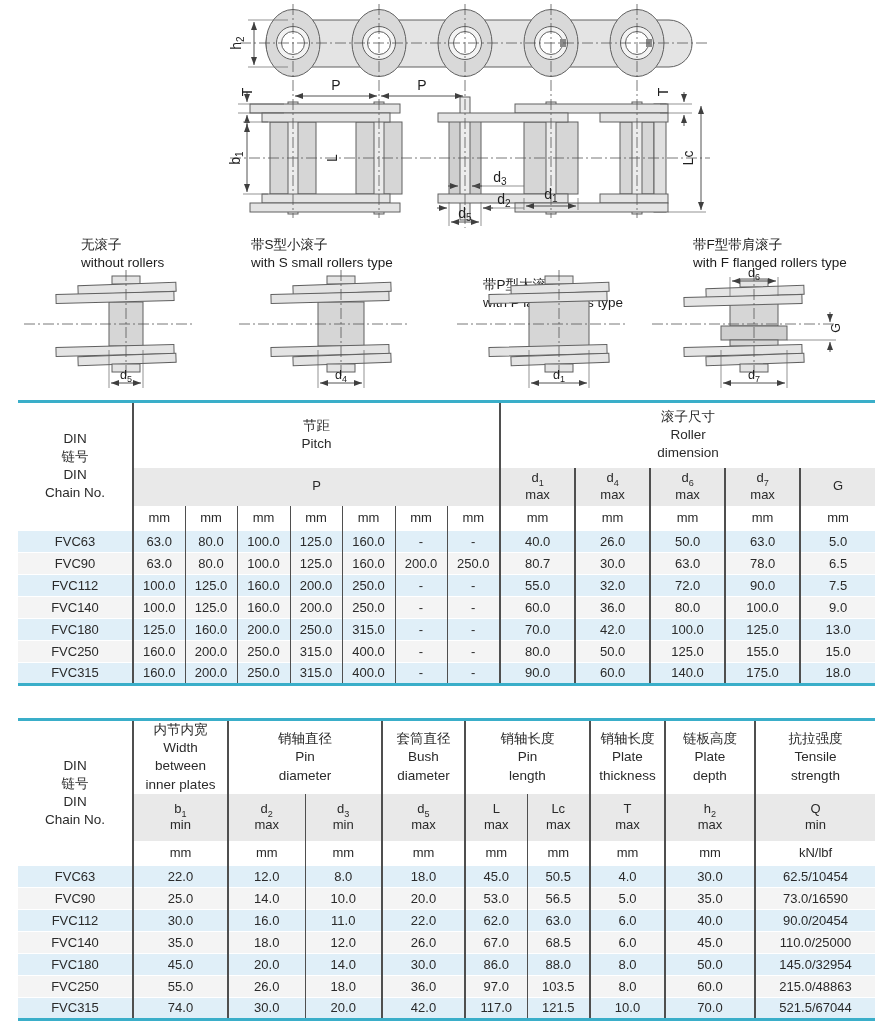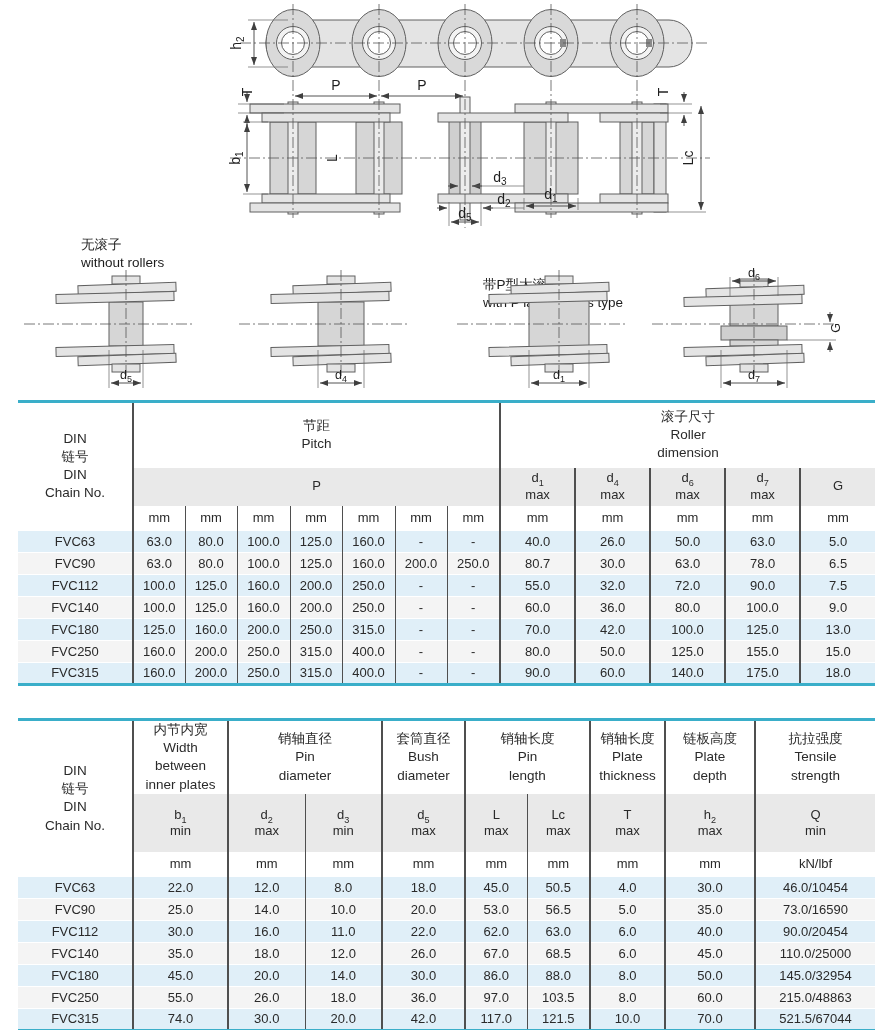--- a/index.html
+++ b/index.html
@@ -24,21 +24,21 @@
   .spec-table{
     position:absolute;left:18px;width:857px;border-collapse:collapse;table-layout:fixed;
     border-top:3px solid var(--teal);border-bottom:3px solid var(--teal);
     font-size:13px;color:#2a2a2a;
   }
   .spec-table th,.spec-table td{text-align:center;vertical-align:middle;padding:0;font-weight:normal;}
   .din,.gh{background:#fff;font-size:13.5px;line-height:1.35;}
   .band{background:var(--band);font-size:13px;line-height:1.25;}
   .unitrow td{height:24px;background:#fff;}
   #table1 .gh-row{height:66px;}  #table1 .band-row{height:38px;}
-  #table2 .gh-row{height:72px;}  #table2 .band-row{height:58px;}
+  #table2 .gh-row{height:72px;}  #table2 .band-row{height:47px;}
   .spec-table tbody tr{height:22px;}
   .spec-table tbody tr:nth-child(odd){background:var(--rowBlue);}
   .spec-table tbody tr:nth-child(even){background:var(--rowGray);}
   .spec-table tbody td{border-top:1px solid #fff;}
   .bl1{border-left:1px solid var(--line);}
   .bl2{border-left:2px solid var(--line);}
   sub{font-size:70%;line-height:0;}
 </style>
 </head>
 <body>
@@ -173,23 +173,31 @@
       <text class="dl" x="551" y="199" text-anchor="middle"><tspan>d</tspan><tspan font-size="72%" dy="2.5">1</tspan></text>
     </g>
   </svg>
 
   
   <div style="position:absolute;top:230px;left:16px;width:893px;height:170px;">
     <div class="rt-title" style="left:65px;top:6px;">
       <span>无滚子</span><br>
       <span>without rollers</span>
     </div>
+    <div class="rt-title" style="left:235px;top:6px;">
+      <span>带S型小滚子</span><br>
+      <span>with S small  rollers type</span>
+    </div>
     <div class="rt-title" style="left:467px;top:6px;margin-top:40px;">
       <span>带P型大滚子</span><br>
       <span>with P large rollers type</span>
+    </div>
+    <div class="rt-title" style="left:677px;top:6px;">
+      <span>带F型带肩滚子</span><br>
+      <span>with F flanged rollers type</span>
     </div>
 
     <svg class="rt-svg" style="left:0;top:36px;" width="225" height="132" viewBox="0 0 225 132">
       <rect class="shape" x="93" y="36" width="34" height="44" fill="#d6d6d6"></rect>
       <g fill="#e4e4e4">
         <rect class="shape" x="96" y="10" width="28" height="8"></rect>
         <rect class="shape" x="62" y="18" width="98" height="9" transform="rotate(-2 111 22)"></rect>
         <rect class="shape" x="40" y="27" width="118" height="9" transform="rotate(-1.5 99 31)"></rect>
         <rect class="shape" x="40" y="80" width="118" height="9" transform="rotate(-1.5 99 84)"></rect>
         <rect class="shape" x="62" y="89" width="98" height="9" transform="rotate(-2 111 93)"></rect>
@@ -467,21 +475,21 @@
         <tr>
           <td>FVC63</td>
           <td class="bl2">22.0</td>
           <td class="bl2">12.0</td>
           <td class="bl1">8.0</td>
           <td class="bl2">18.0</td>
           <td class="bl2">45.0</td>
           <td class="bl1">50.5</td>
           <td class="bl2">4.0</td>
           <td class="bl2">30.0</td>
-          <td class="bl2">46.0/10454</td>
+          <td class="bl2">62.5/10454</td>
         </tr>
         <tr>
           <td>FVC90</td>
           <td class="bl2">25.0</td>
           <td class="bl2">14.0</td>
           <td class="bl1">10.0</td>
           <td class="bl2">20.0</td>
           <td class="bl2">53.0</td>
           <td class="bl1">56.5</td>
           <td class="bl2">5.0</td>

